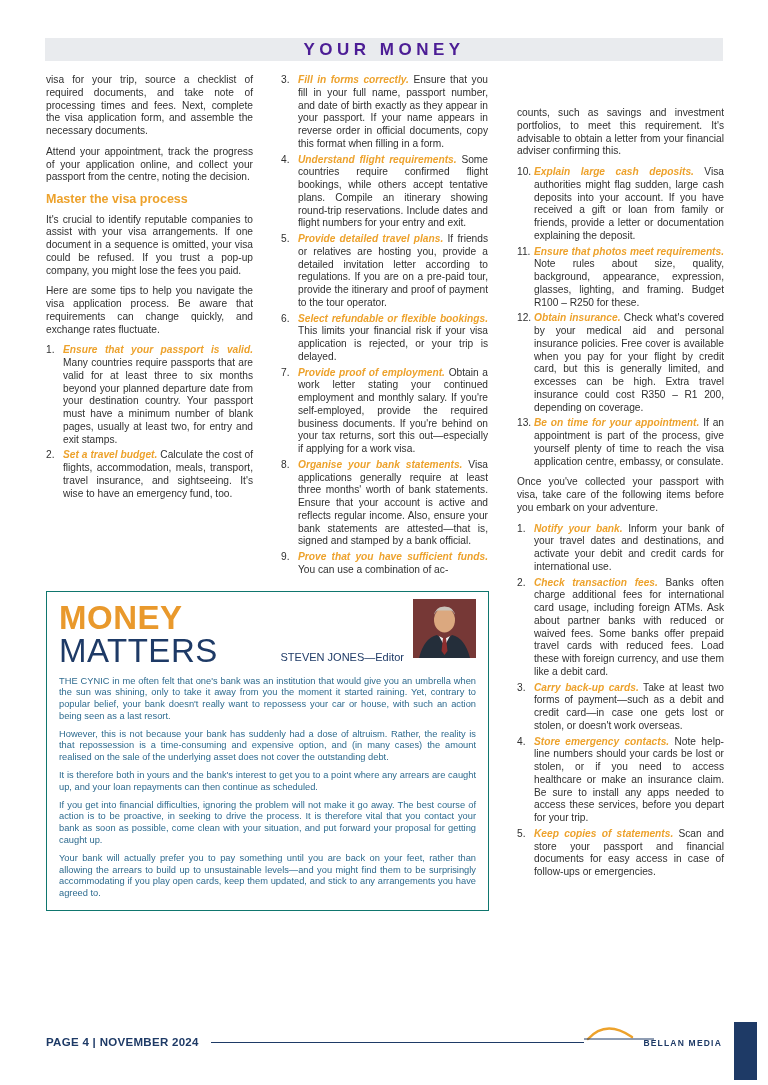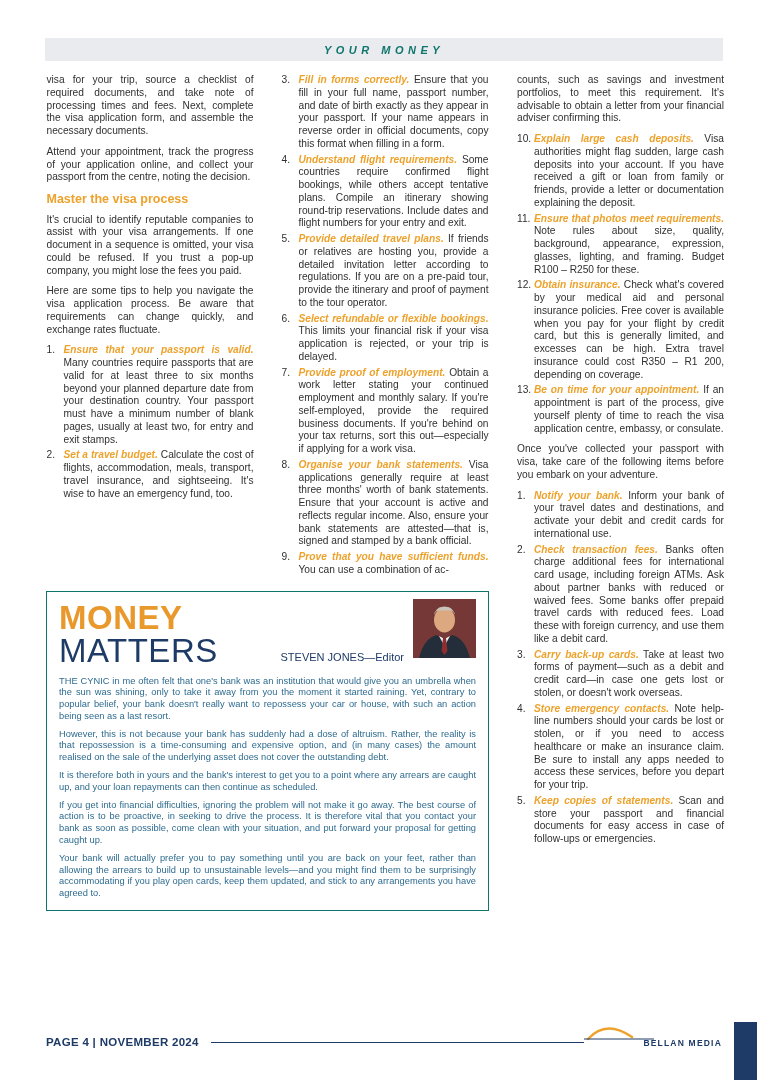--- a/index.html
+++ b/index.html
@@ -8,34 +8,34 @@
   .sheet {
     position:relative; width:768px; height:1085px; background:#ffffff;
     overflow:hidden; margin:0;
   }
   
   .header-band {
     position:absolute; left:45px; top:38px; width:678px; height:23px;
     background:#e9ebee; display:flex; align-items:center; justify-content:center;
   }
   .header-title {
-    color:#0f766e; font-size:11px; font-weight:bold; letter-spacing:4.5px;font-style:italic;
+    color:#4c1d95; font-size:17px; font-weight:bold; letter-spacing:4.5px;
   }
   
   .content {
     position:absolute; left:46px; top:74px; width:678px;
     display:flex; gap:28px;
   }
   .left-two { width:443px; flex:0 0 443px; }
-  .cols-row { display:flex; gap:28px;justify-content:center; }
+  .cols-row { display:flex; gap:28px; }
   .col {
     width:207px; flex:0 0 207px;
     font-size:10.2px; line-height:1.25; color:#303030; text-align:justify;
   }
-  .col3 { width:207px; flex:0 0 207px; }
+  .col3 { width:207px; flex:0 0 207px;margin-top:33px; }
   .para { margin-bottom:8px; }
   .orange-heading {
     color:#eda22c; font-size:12.5px; font-weight:bold; margin:3px 0 6px;
     text-align:left;
   }
   .li { display:flex; margin-bottom:3px; }
   .num { flex:0 0 17px; }
   .li-body { flex:1; text-align:justify; }
   .lead { color:#eda22c; font-style:italic; font-weight:600; }
   

